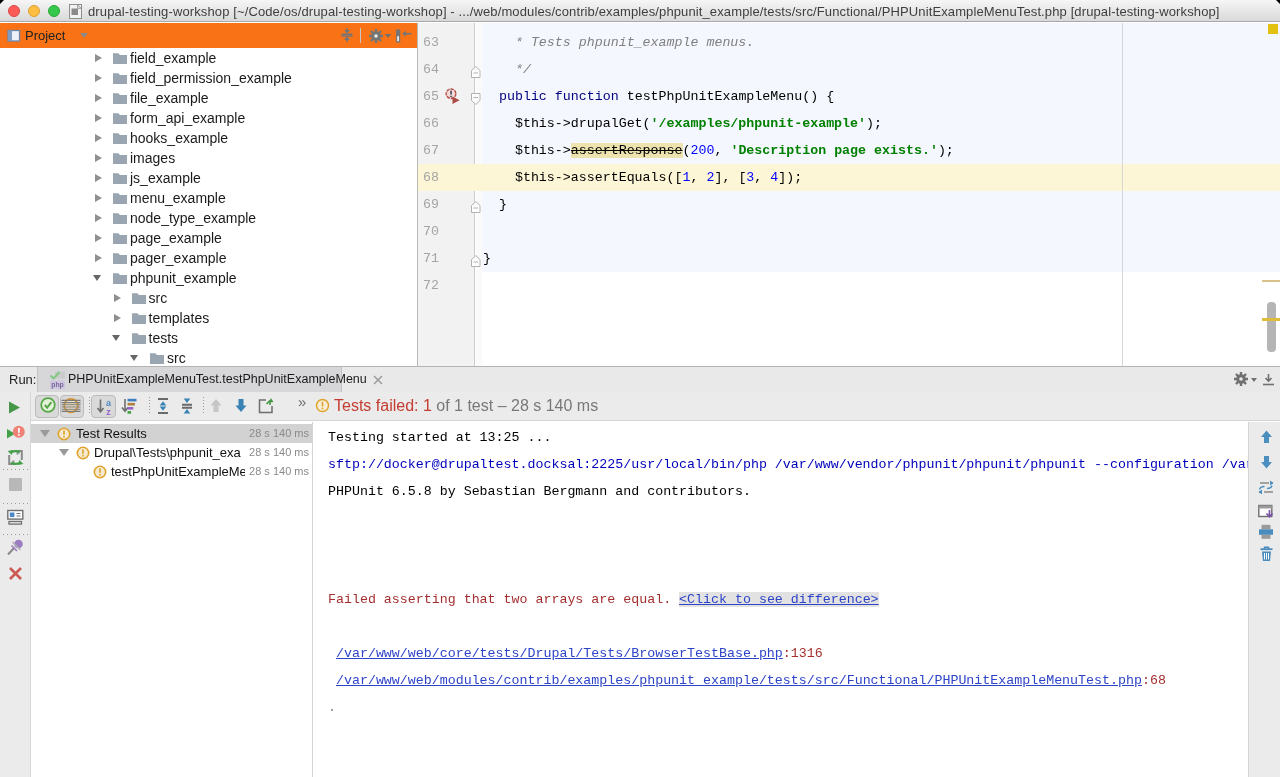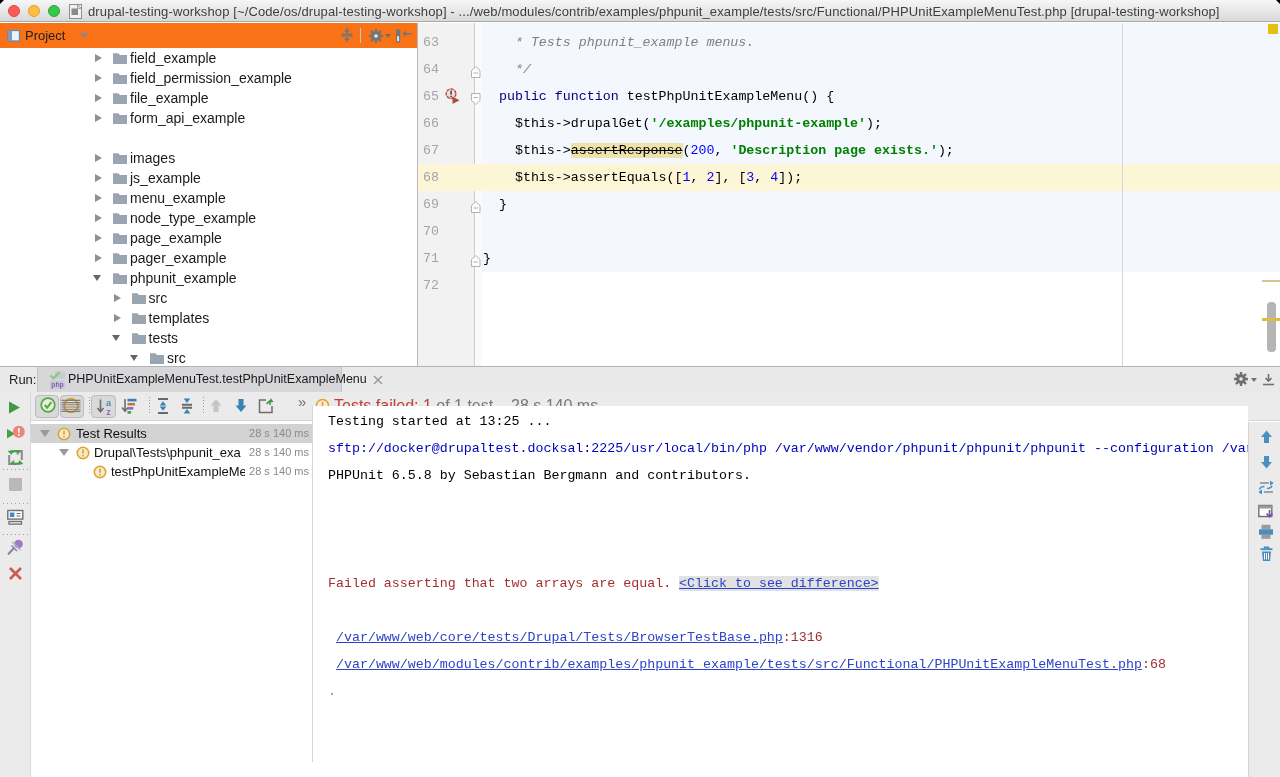--- a/index.html
+++ b/index.html
@@ -41,21 +41,21 @@
 
 #runpanel{left:0;top:366px;width:1280px;height:411px;background:#fff;border-top:1px solid #b3b3b3}
 #run-head{position:absolute;left:0;top:0;width:1280px;height:25px;background:#e9e9e9}
 #run-tab{position:absolute;left:37px;top:0;width:305px;height:25px;background:#d7d7da;
   border-left:1px solid #c3c3c3;border-right:1px solid #c3c3c3}
 #run-toolbar{position:absolute;left:31px;top:25px;width:1249px;height:29px;background:#ebebeb;
   border-bottom:1px solid #d5d5d5}
 #leftstrip{position:absolute;left:0;top:25px;width:31px;height:386px;background:#ebebeb;
   border-right:1px solid #d7d7d7}
 #testtree{position:absolute;left:31px;top:55px;width:281px;height:356px;background:#fff}
-#console{position:absolute;left:312px;top:39px;width:936px;height:356px;background:#fff;
+#console{position:absolute;left:312px;top:55px;width:936px;height:356px;background:#fff;
   border-left:1px solid #d4d4d4;overflow:hidden}
 #rightstrip{position:absolute;left:1248px;top:55px;width:32px;height:356px;background:#ebebeb;
   border-left:1px solid #d4d4d4}
 .tbtn{position:absolute;top:3px;width:24px;height:23px;background:#d9d9d9;
   border:1px solid #bcbcbc;border-radius:4px}
 .dots-v{position:absolute;top:5px;width:1px;height:18px;
   background-image:repeating-linear-gradient(#9a9a9a 0 1px,transparent 1px 3px)}
 .dots-h{position:absolute;left:3px;width:25px;height:1px;
   background-image:repeating-linear-gradient(90deg,#9a9a9a 0 1px,transparent 1px 4px)}
 .trow{position:absolute;left:0;width:281px;height:19px;line-height:19px;font-size:13px;color:#111;white-space:nowrap}
@@ -135,20 +135,27 @@
           <path d="M1 3.2 h5.4 l1.5 1.9 H15 v9 H1 z" fill="#99a5b1"></path>
         </svg>
 <div class="abs" style="left:130.0px">file_example</div>
 </div>
 <div class="row" style="top:85px">
 <div class="chevR" style="left:95.0px;top:5.5px"></div>
 <svg class="abs" style="left:112.0px;top:2px" width="16" height="16" viewBox="0 0 16 16">
           <path d="M1 3.2 h5.4 l1.5 1.9 H15 v9 H1 z" fill="#99a5b1"></path>
         </svg>
 <div class="abs" style="left:130.0px">form_api_example</div>
+</div>
+<div class="row" style="top:105px">
+<div class="chevR" style="left:95.0px;top:5.5px"></div>
+<svg class="abs" style="left:112.0px;top:2px" width="16" height="16" viewBox="0 0 16 16">
+          <path d="M1 3.2 h5.4 l1.5 1.9 H15 v9 H1 z" fill="#99a5b1"></path>
+        </svg>
+<div class="abs" style="left:130.0px">hooks_example</div>
 </div>
 <div class="row" style="top:125px">
 <div class="chevR" style="left:95.0px;top:5.5px"></div>
 <svg class="abs" style="left:112.0px;top:2px" width="16" height="16" viewBox="0 0 16 16">
           <path d="M1 3.2 h5.4 l1.5 1.9 H15 v9 H1 z" fill="#99a5b1"></path>
         </svg>
 <div class="abs" style="left:130.0px">images</div>
 </div>
 <div class="row" style="top:145px">
 <div class="chevR" style="left:95.0px;top:5.5px"></div>

